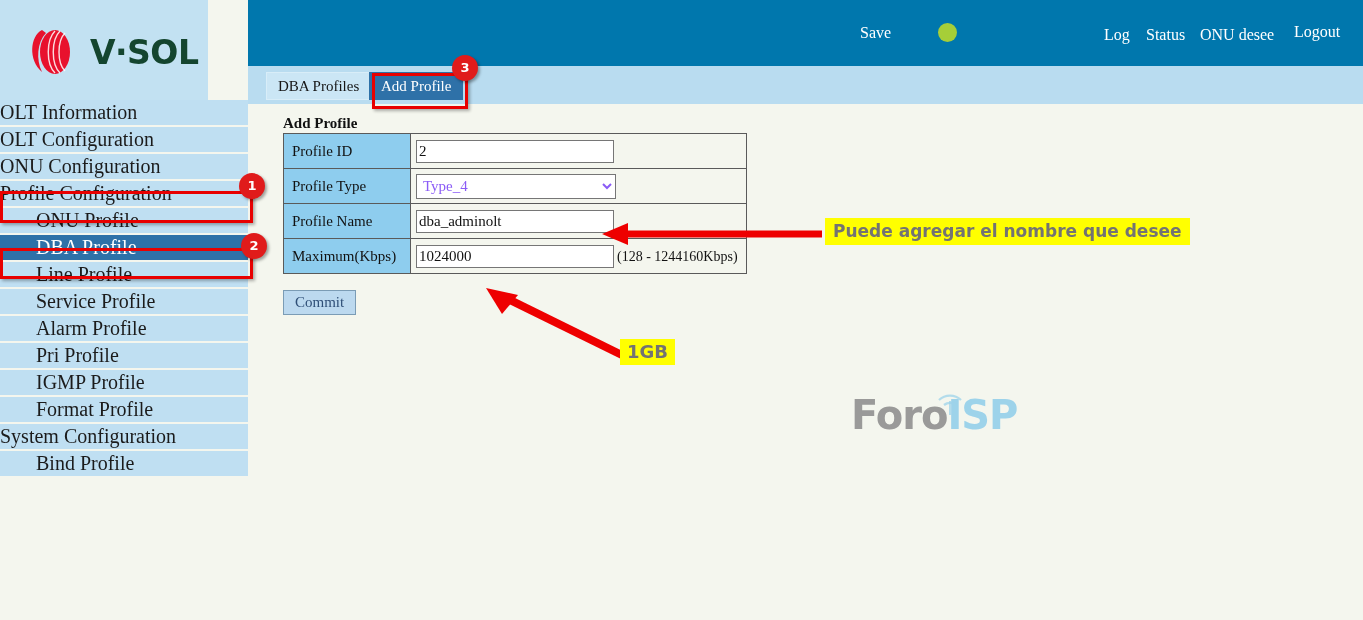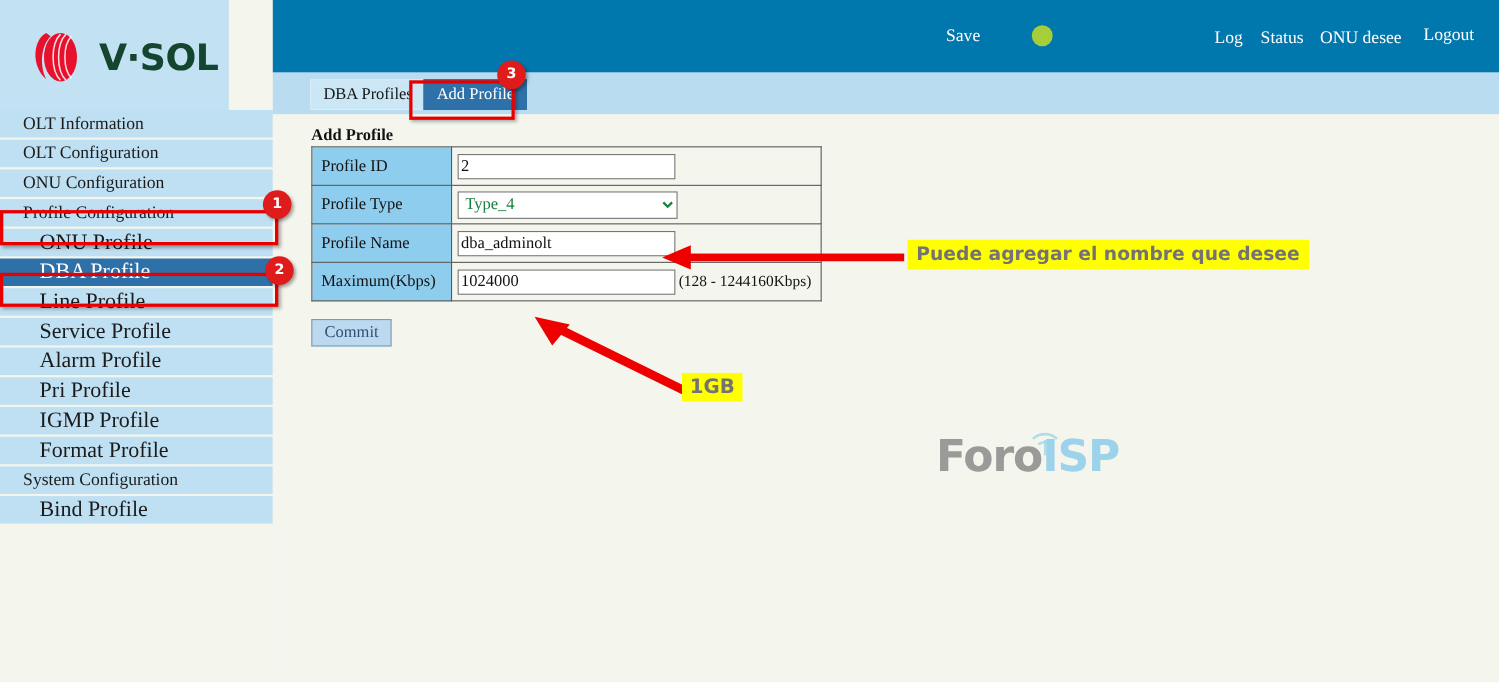--- a/index.html
+++ b/index.html
@@ -31,22 +31,22 @@
     font-family: "DejaVu Sans", sans-serif;
     font-weight: bold; font-size: 33px;
     color: #14452f; letter-spacing: -0.5px;
   }
   .nav-item {
     width: 248px; box-sizing: border-box;
     background: #bfdff2;
     color: #1b1b1b;
     margin-bottom: 2px;
     line-height: 25px; height: 25px;
-    font-size: 16px;
-    padding-left: 21px;
+    font-size: 20px;
+    padding-left: 0;
     cursor: pointer;
     white-space: nowrap;
     overflow: hidden;
   }
   .nav-item.child {
     font-size: 20px;
     padding-left: 36px;
     line-height: 25px;
   }
   .nav-item.selected {
@@ -84,21 +84,20 @@
     width: 1115px; height: 38px;
     background: #b9dcf0;
   }
   .tab {
     position: absolute; top: 6px;
     height: 26px; line-height: 26px;
     font-size: 15px;
     padding: 0 11px;
     cursor: pointer;
     white-space: nowrap;
-    margin-left: 16px;
   }
   #tab-dba {
     left: 18px;
     background: #cbe6f5;
     border: 1px solid #d8edf8;
     color: #161616;
   }
   #tab-add {
     left: 121px;
     background: #2e71a8;
@@ -149,21 +148,21 @@
     color: #111;
     border: 1px solid #767676;
     background: #ffffff;
     padding: 1px 2px;
     box-sizing: content-box;
   }
   select.sel {
     width: 200px; height: 25px;
     font-family: "Liberation Serif", serif;
     font-size: 15px;
-    color: #15803d;
+    color: #8b5cf6;
     border: 1px solid #767676;
     background: #ffffff;
     padding-left: 2px;
   }
   .hint { font-size: 14px; color: #121212; margin-left: 3px; }
   #commit-btn {
     position: absolute; left: 35px; top: 186px;
     background: #bcd9ef;
     border: 1px solid #7b9cb5;
     color: #2f4f77;

